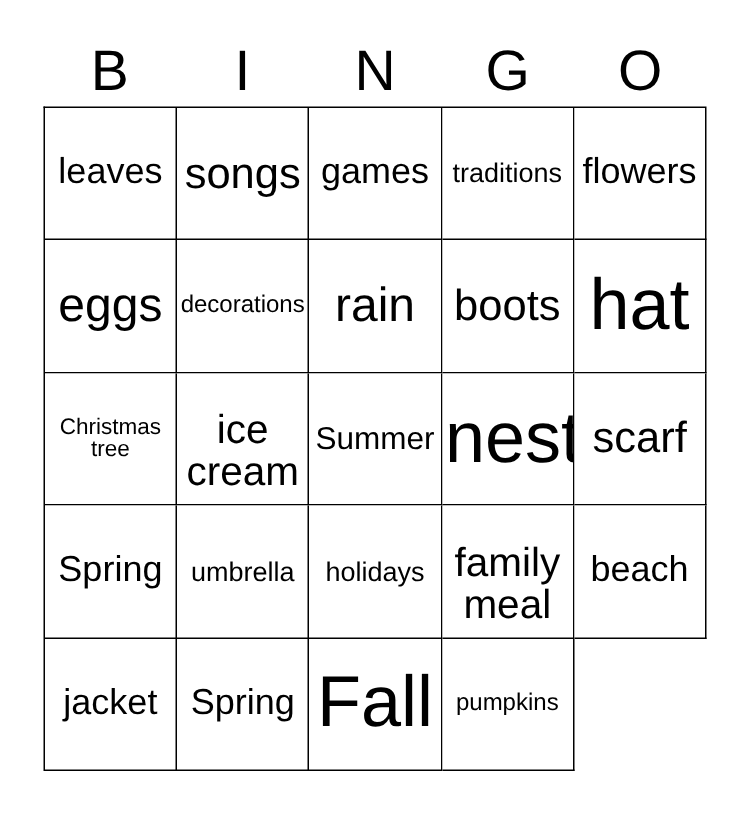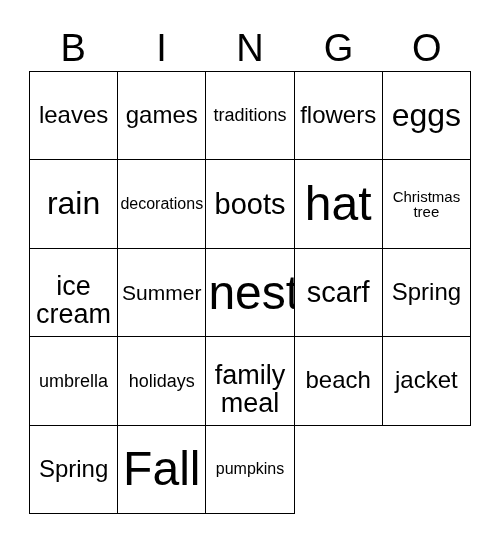--- a/index.html
+++ b/index.html
@@ -104,37 +104,40 @@
     <div class="header-letter">G</div>
     <div class="header-letter">O</div>
   </div>
 
   <div id="grid">
 
     <div class="cell">
         <span class="cell-text fs-sm">leaves</span>
       </div>
     <div class="cell">
+        <span class="cell-text fs-ml">songs</span>
+      </div>
+    <div class="cell">
         <span class="cell-text fs-sm">games</span>
       </div>
     <div class="cell">
         <span class="cell-text fs-xxs">traditions</span>
       </div>
     <div class="cell">
         <span class="cell-text fs-sm">flowers</span>
       </div>
 
     <div class="cell">
         <span class="cell-text fs-lg">eggs</span>
       </div>
     <div class="cell">
-        <span class="cell-text fs-lg">rain</span>
+        <span class="cell-text fs-tiny">decorations</span>
       </div>
     <div class="cell">
-        <span class="cell-text fs-tiny">decorations</span>
+        <span class="cell-text fs-lg">rain</span>
       </div>
     <div class="cell">
         <span class="cell-text fs-ml">boots</span>
       </div>
     <div class="cell">
         <span class="cell-text fs-xl">hat</span>
       </div>
 
     <div class="cell">
         <span class="cell-text fs-mini">Christmas

